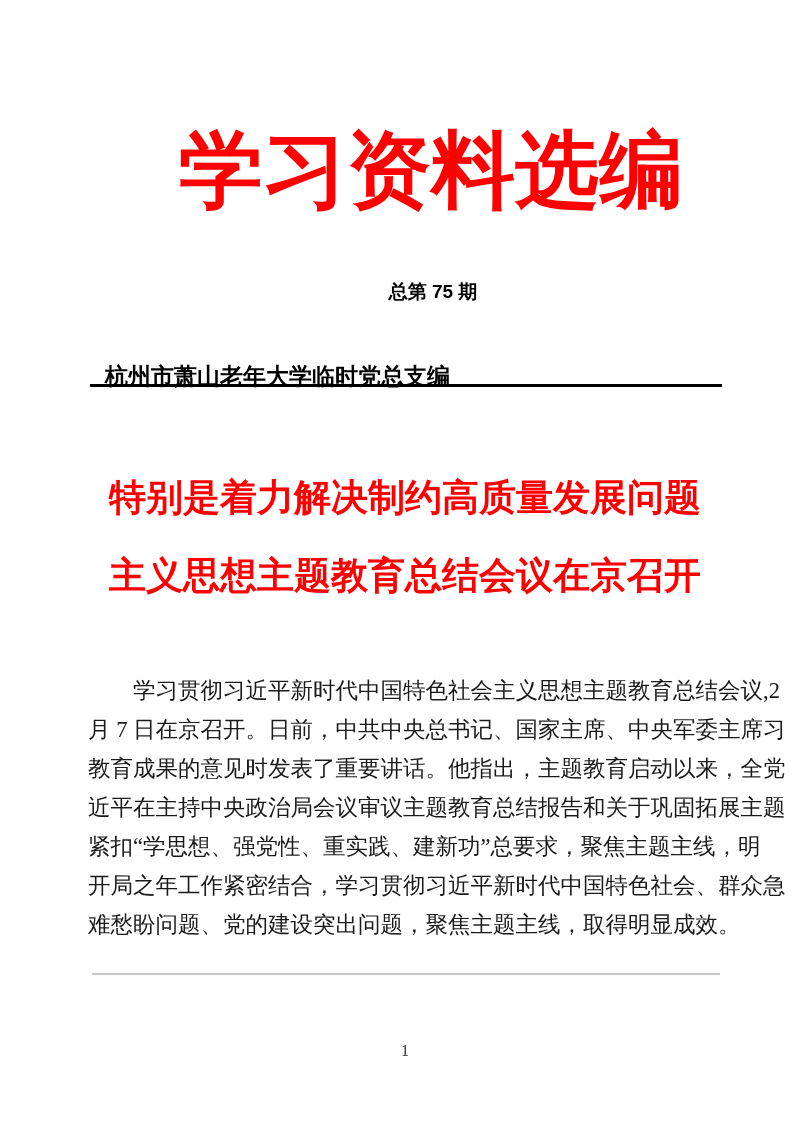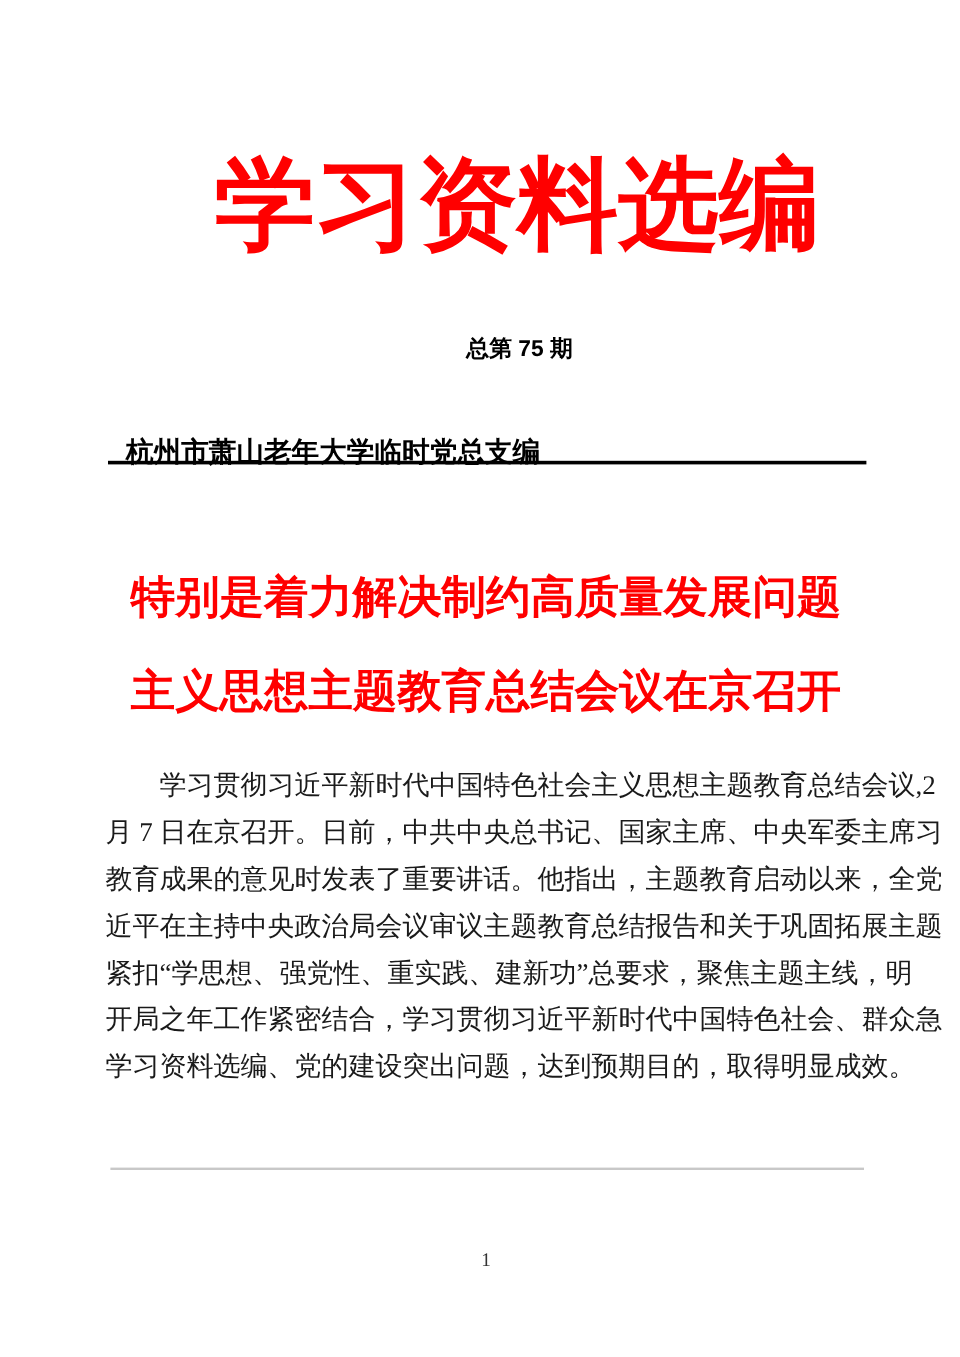--- a/index.html
+++ b/index.html
@@ -111,20 +111,21 @@
     width: 100%;
     text-align: justify;
     white-space: nowrap;
   }
   .body-line.justify {
     text-align-last: justify;
     -moz-text-align-last: justify;
   }
   .body-line.indent {
     text-indent: 45px;
+    margin-top: 36px;
   }
   .body-line.last {
     text-align: left;
   }
 
   .gray-rule {
     position: absolute;
     top: 973px;
     left: 4px;
     width: 628px;
@@ -164,21 +165,21 @@
       <div>主义思想主题教育总结会议在京召开</div>
     </div>
 
     <div class="body-text">
       <div class="body-line justify indent">学习贯彻习近平新时代中国特色社会主义思想主题教育总结会议,2</div>
       <div class="body-line justify">月 7 日在京召开。日前，中共中央总书记、国家主席、中央军委主席习</div>
       <div class="body-line justify">教育成果的意见时发表了重要讲话。他指出，主题教育启动以来，全党</div>
       <div class="body-line justify">近平在主持中央政治局会议审议主题教育总结报告和关于巩固拓展主题</div>
       <div class="body-line justify">紧扣“学思想、强党性、重实践、建新功”总要求，聚焦主题主线，明</div>
       <div class="body-line justify">开局之年工作紧密结合，学习贯彻习近平新时代中国特色社会、群众急</div>
-      <div class="body-line last">学习资料选编、党的建设突出问题，达到预期目的，取得明显成效。</div>
+      <div class="body-line last">难愁盼问题、党的建设突出问题，聚焦主题主线，取得明显成效。</div>
     </div>
 
     <div class="gray-rule"></div>
 
     <div class="page-number">1</div>
 
   </div>
 </div>
 
 </body></html>

